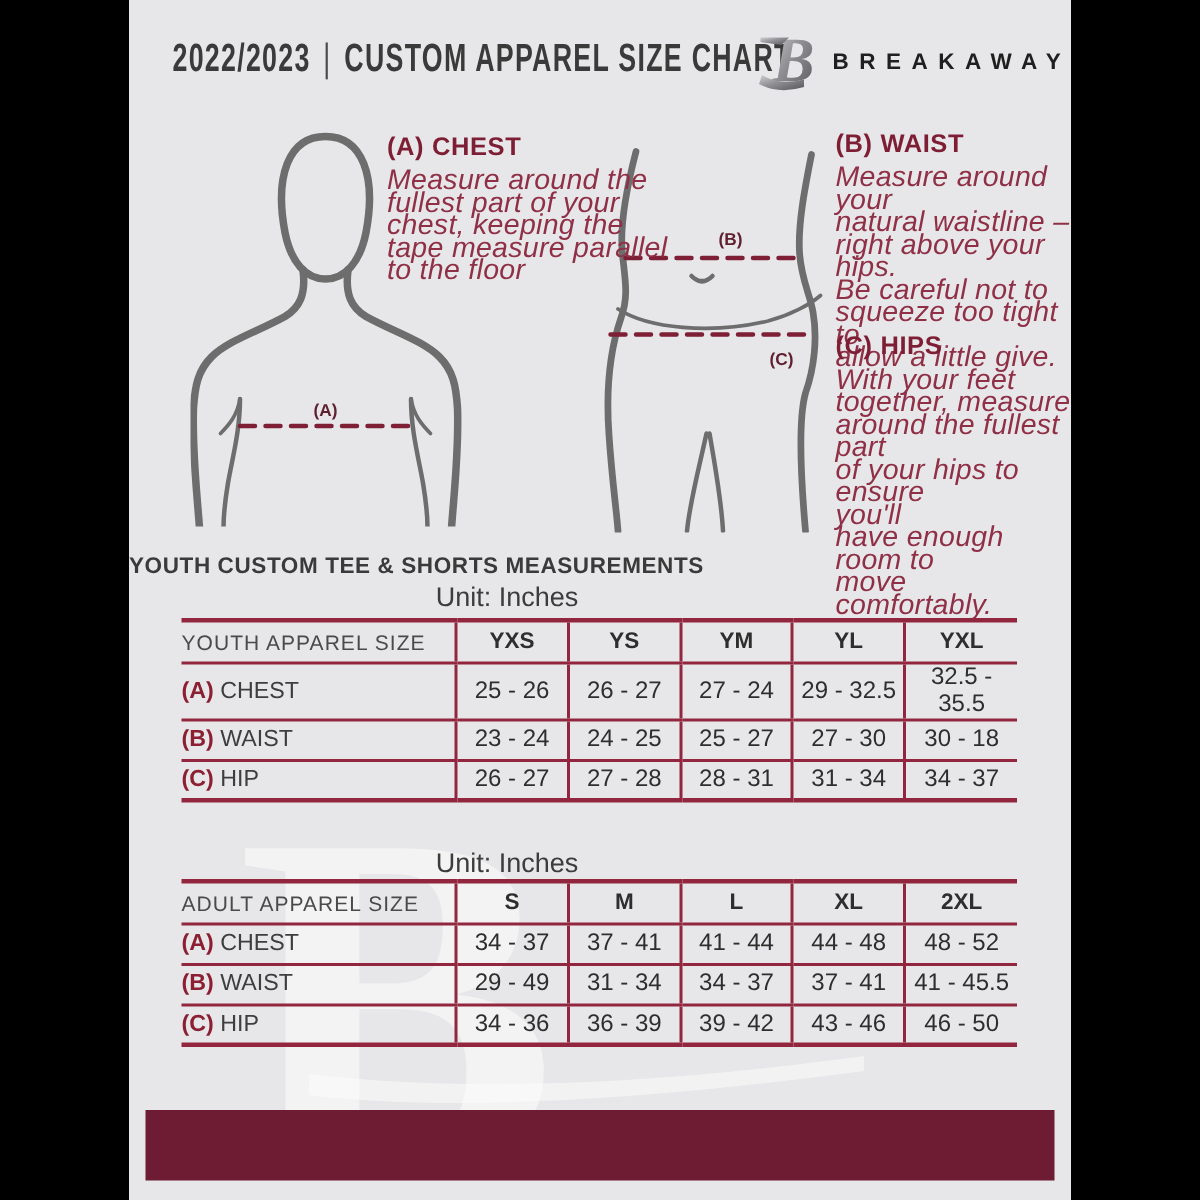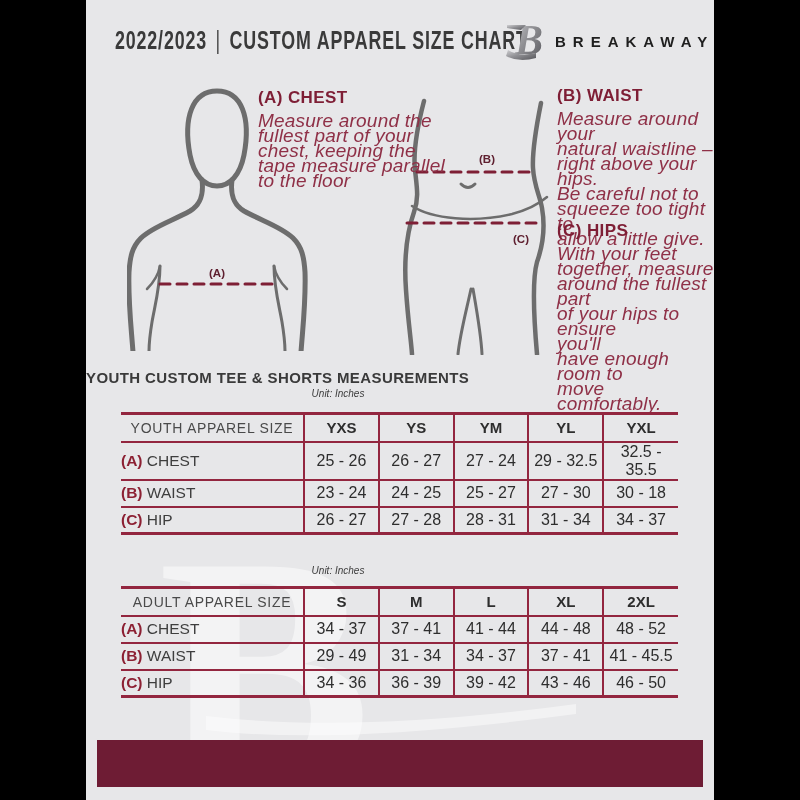--- a/index.html
+++ b/index.html
@@ -35,35 +35,35 @@
   .guide-heading{position:absolute;font-size:17px;font-weight:800;color:var(--maroon);letter-spacing:0.4px;z-index:1}
   .guide-desc{position:absolute;font-size:19px;line-height:15px;font-style:italic;color:var(--maroon-text);
     white-space:pre-line;z-index:1;letter-spacing:0.2px}
   .g-chest-h{left:172px;top:88px}.g-chest-d{left:172px;top:113px}
   .g-waist-h{left:471px;top:86px}.g-waist-d{left:471px;top:111px}
   .g-hips-h{left:471px;top:221px}.g-hips-d{left:471px;top:246px}
 
   
   .section-title{position:absolute;left:0;width:572px;text-align:left;font-size:15px;font-weight:600;
     color:var(--ink);letter-spacing:0.4px;z-index:1}
-  .section-unit{position:absolute;left:0;width:504px;text-align:center;font-size:10px;font-style:italic;
+  .section-unit{position:absolute;left:0;width:504px;text-align:center;font-size:18px;
     color:#3c3c3c;z-index:1}
   .youth-title{top:369px}.youth-unit{top:388px}
   .adult-title{top:546px}.adult-unit{top:565px}
 
   
   table.size-table{position:absolute;left:35px;width:557px;border-collapse:collapse;table-layout:fixed;z-index:1}
   .youth-table{top:412px}.adult-table{top:586px}
   table.size-table col.c0{width:183px}
   table.size-table th,table.size-table td{padding:0;vertical-align:middle}
   table.size-table th{height:28px;border-top:3px solid var(--border);border-bottom:2px solid var(--border)}
   table.size-table td{height:27px;border-bottom:2px solid var(--border)}
   table.size-table tr:last-child td{border-bottom:3px solid var(--border)}
   table.size-table th+th,table.size-table td+td{border-left:2px solid var(--border)}
-  th.label-col{font-size:14px;font-weight:400;color:#4a4a4a;letter-spacing:0.7px;text-align:center;padding-left:14px}
+  th.label-col{font-size:14px;font-weight:400;color:#4a4a4a;letter-spacing:0.7px;text-align:left;padding-left:14px}
   th.size-col{font-size:15px;font-weight:700;color:#2e2e2e;text-align:center}
   td.label{font-size:15.5px;color:#3e3e3e;text-align:left;padding-left:14px}
   td.label .marker{color:#8c2033;font-weight:800}
   td.val{font-size:16px;font-weight:500;color:#2e2e2e;text-align:center}
 
   
   .footer-bar{position:absolute;left:11px;top:740px;width:606px;height:47px;background:var(--footer);z-index:3}
 </style>
 </head>
 <body>

